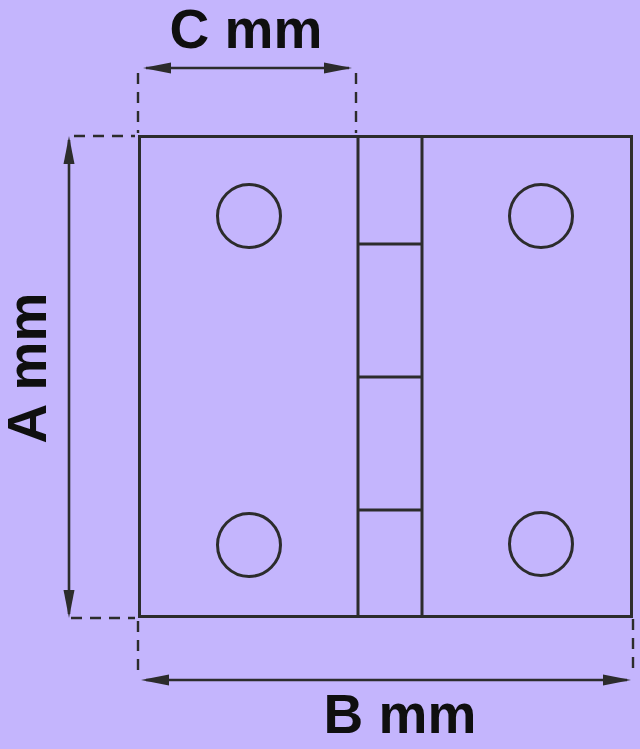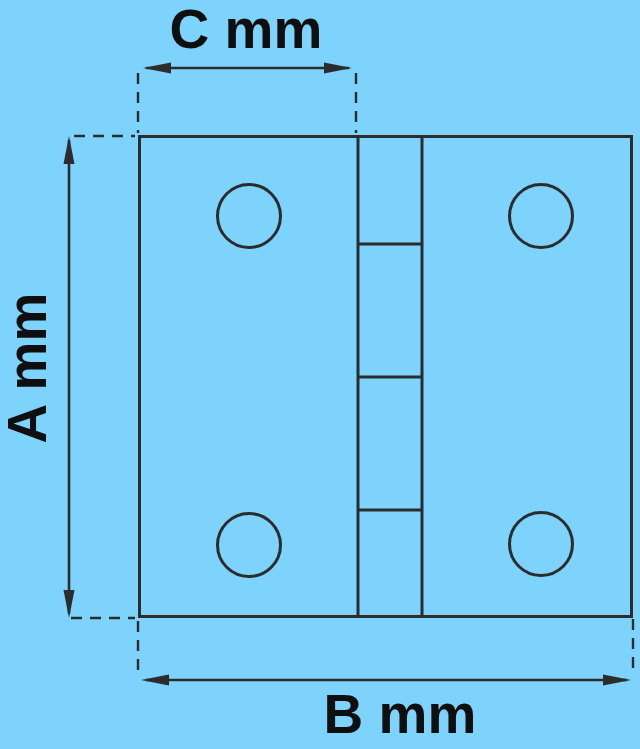--- a/index.html
+++ b/index.html
@@ -4,21 +4,21 @@
 <style>
   html, body {
     margin: 0;
     padding: 0;
     background: #ffffff;
   }
   .page {
     position: relative;
     width: 640px;
     height: 749px;
-    background: #7dd3fc;
+    background: #c4b5fd;
     overflow: hidden;
   }
   svg text {
     font-family: "Liberation Sans", "DejaVu Sans", sans-serif;
     font-weight: bold;
     font-size: 55px;
   }
 </style>
 </head>
 <body>

